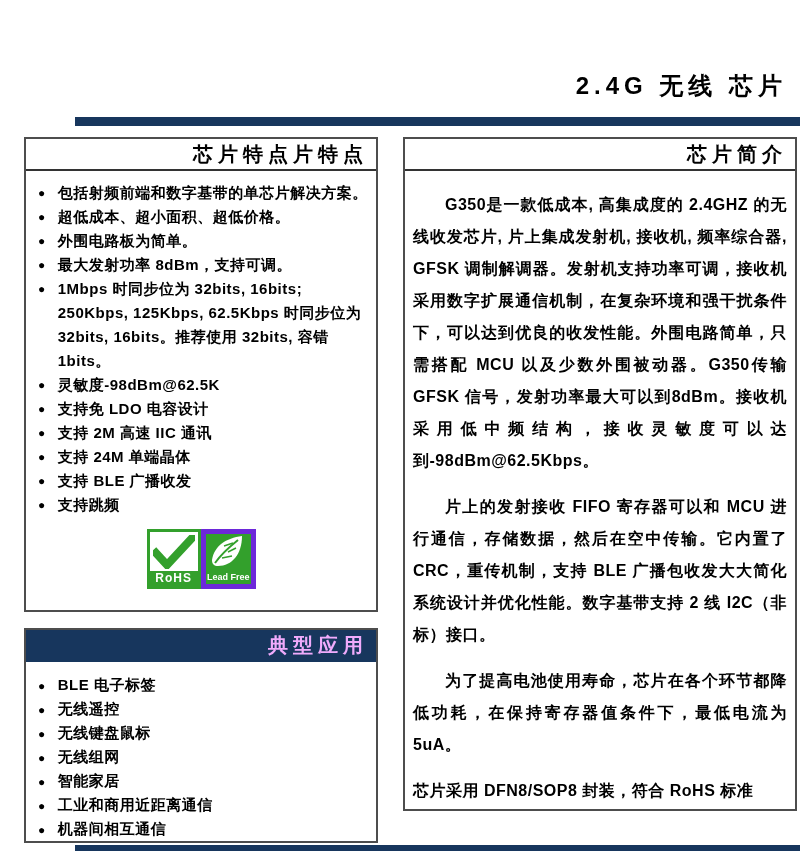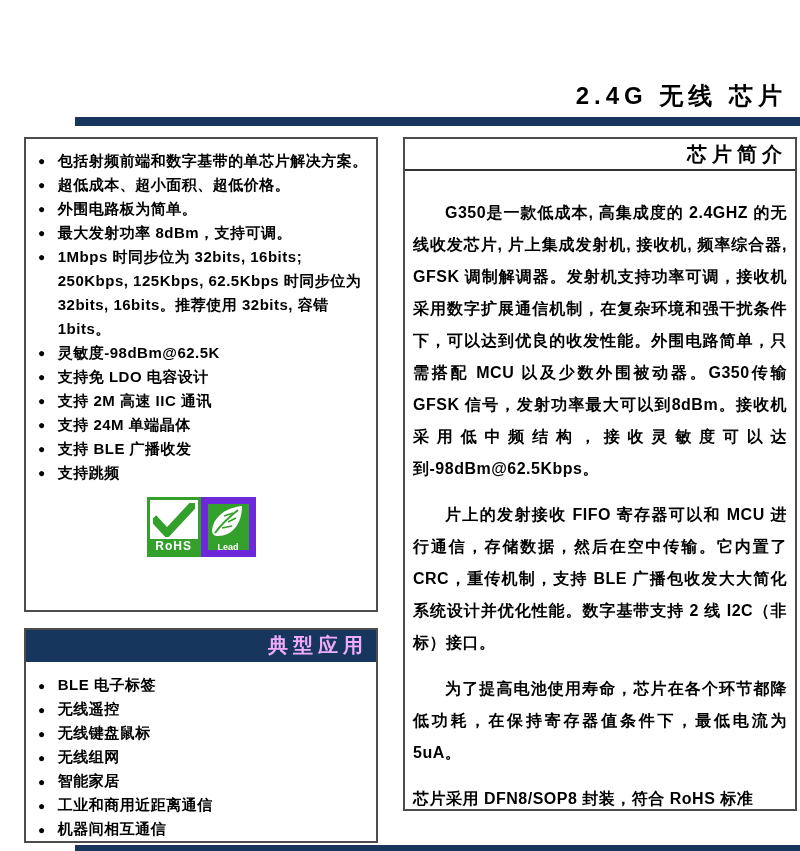--- a/index.html
+++ b/index.html
@@ -2,21 +2,21 @@
 <html><head>
 <meta charset="utf-8">
 <style>
   * { margin:0; padding:0; box-sizing:border-box; }
   html,body { background:#ffffff; }
   body { font-family:"Liberation Sans", sans-serif; font-weight:bold; color:#000; }
   .page { position:relative; width:800px; height:851px; background:#fff; overflow:hidden; }
 
   .product-title { position:absolute; left:28px; top:14px; font-size:31px; letter-spacing:1px; }
 
-  .doc-subtitle { position:absolute; right:13px; top:80px; font-size:24px; letter-spacing:5px; }
+  .doc-subtitle { position:absolute; right:13px; top:70px; font-size:24px; letter-spacing:5px; }
 
   .rule-top { position:absolute; left:75px; right:0; top:117px; height:9px; }
   .rule-bottom { position:absolute; left:75px; right:0; top:845px; height:6px; }
 
   .box { position:absolute; background:#fff; border:2px solid #4d4d4d; }
   .box-features { left:24px; top:137px; width:354px; height:475px; }
   .box-apps     { left:24px; top:628px; width:354px; height:215px; }
   .box-intro    { left:403px; top:137px; width:394px; height:674px; }
 
   .box-header {
@@ -39,45 +39,46 @@
     position:relative; width:58px; height:60px; background:#fff;
     border:3px solid #33a02c; display:flex; flex-direction:column;
   }
   .badge-check { flex:1 1 auto; display:flex; align-items:center; justify-content:center; }
   .badge-left .cap {
     background:#33a02c; color:#fff; font-size:12px; text-align:center;
     line-height:15px; height:15px; letter-spacing:1px;
   }
   .badge-right {
     position:relative; width:58px; height:60px; background:#33a02c;
-    display:flex; flex-direction:column; border:7px solid #6d28d9;
+    display:flex; flex-direction:column; border:5px solid #6d28d9;
   }
   .badge-leaf { flex:1 1 auto; display:flex; align-items:center; justify-content:center; }
   .badge-right .cap {
     color:#fff; font-size:9px; text-align:center; line-height:14px; height:14px;
   }
 
-  .intro-body { padding:26px 8px 0 8px; }
+  .intro-body { padding:18px 8px 0 8px; }
   .intro-para {
     font-size:16px; line-height:32px; letter-spacing:0.5px;
     text-indent:2em; margin-bottom:14px; text-align:justify;
   }
   .intro-para.no-indent { text-indent:0; }
 </style>
 </head>
 <body>
 
 <div class="page">
 
 
   <div class="doc-subtitle">2.4G 无线 芯片</div>
 
   <div class="rule-top" style="background: rgb(23, 54, 93);"></div>
 
   <div class="box box-features">
+    <div class="box-header">芯片特点片特点</div>
     <div class="bullet-list">
 
         <div class="bullet-item">
           <span class="dot">●</span>
           <span class="txt">包括射频前端和数字基带的单芯片解决方案。</span>
         </div>
 
         <div class="bullet-item">
           <span class="dot">●</span>
           <span class="txt">超低成本、超小面积、超低价格。</span>

